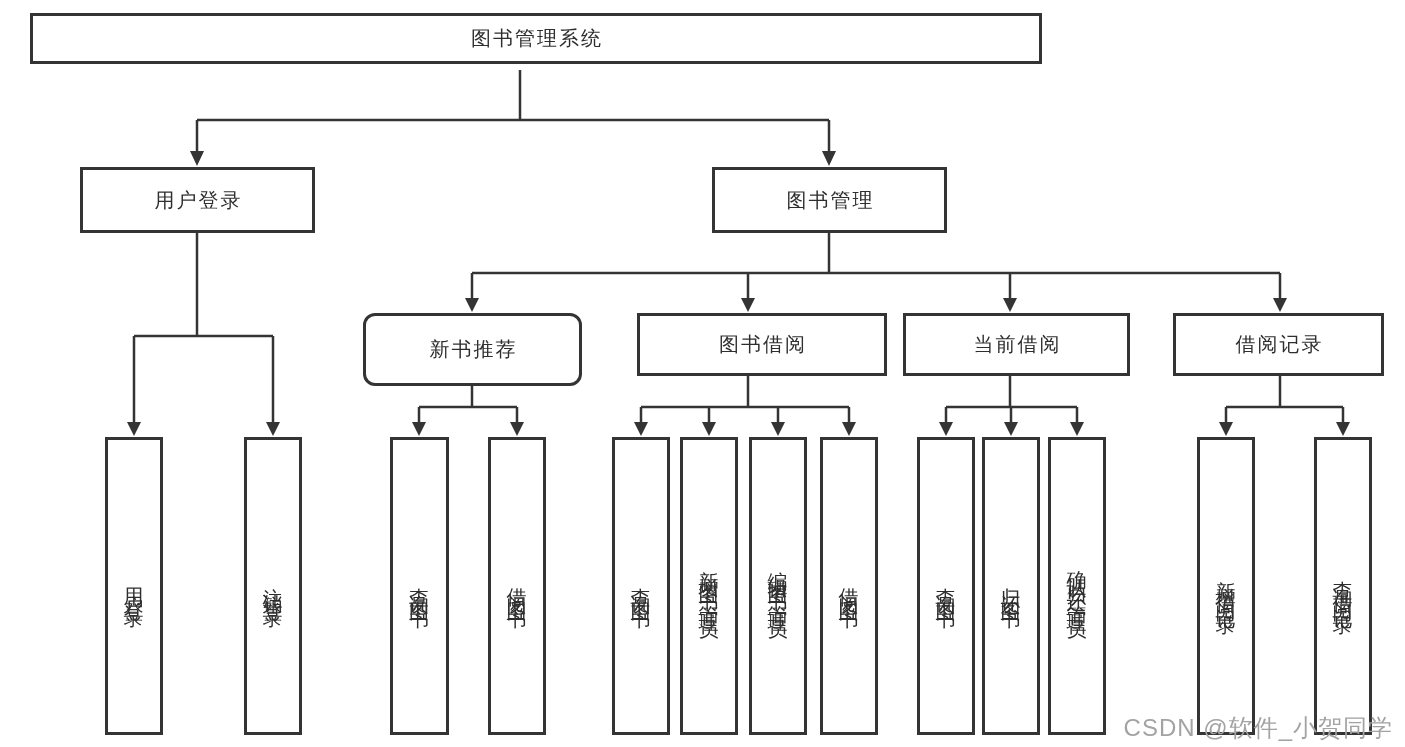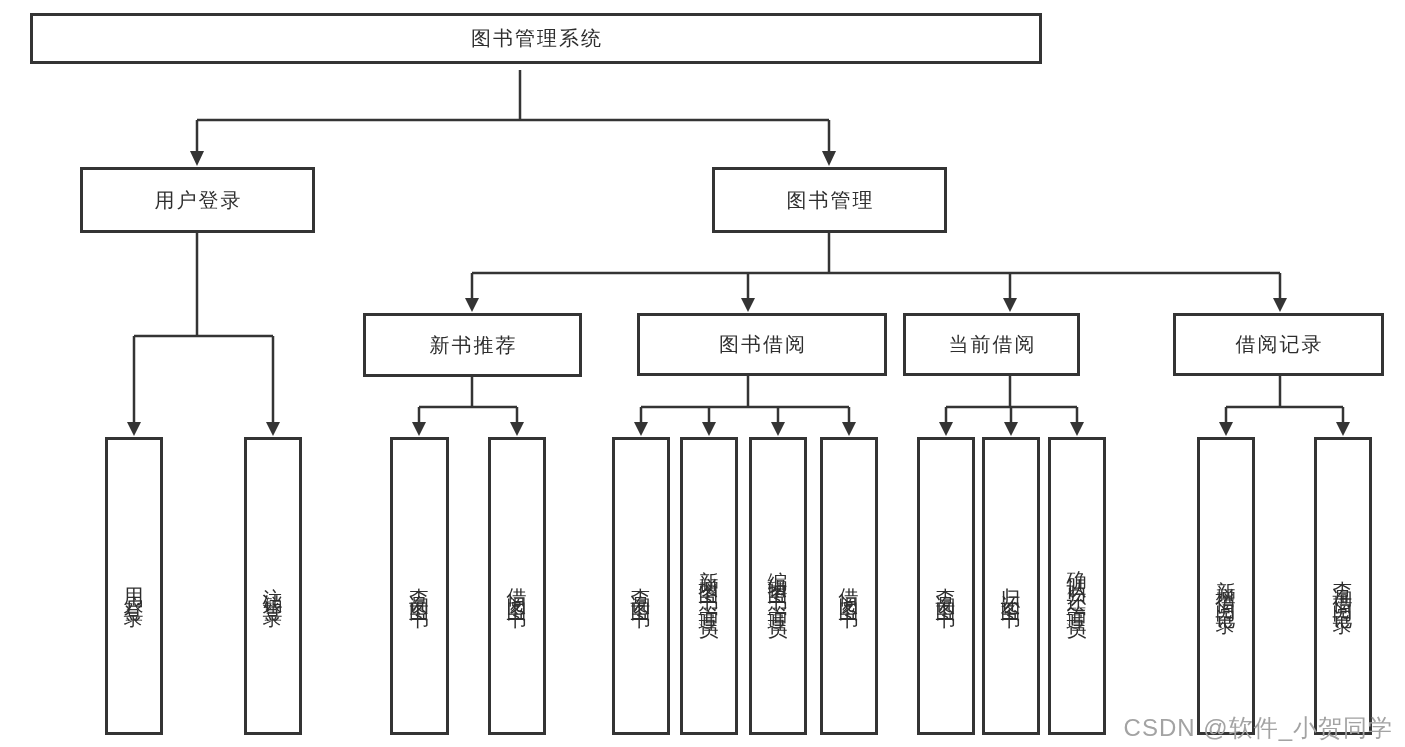--- a/index.html
+++ b/index.html
@@ -104,27 +104,27 @@
     <span class="h-label">图书管理系统</span>
   </div>
 
   <div class="box" style="left:80px; top:167px; width:235px; height:66px;">
     <span class="h-label">用户登录</span>
   </div>
   <div class="box" style="left:712px; top:167px; width:235px; height:66px;">
     <span class="h-label">图书管理</span>
   </div>
 
-  <div class="box" style="left:363px; top:313px; width:219px; height:64px;">
+  <div class="box" style="left:363px; top:313px; width:219px; height:73px;border-radius:12px;">
     <span class="h-label">新书推荐</span>
   </div>
   <div class="box" style="left:637px; top:313px; width:250px; height:63px;">
     <span class="h-label">图书借阅</span>
   </div>
-  <div class="box" style="left:903px; top:313px; width:177px; height:63px;">
+  <div class="box" style="left:903px; top:313px; width:227px; height:63px;">
     <span class="h-label">当前借阅</span>
   </div>
   <div class="box" style="left:1173px; top:313px; width:211px; height:63px;">
     <span class="h-label">借阅记录</span>
   </div>
 
   <div class="box" style="left:105px; top:437px; width:58px; height:298px;">
     <span class="v-label">用户登录</span>
   </div>
   <div class="box" style="left:244px; top:437px; width:58px; height:298px;">

